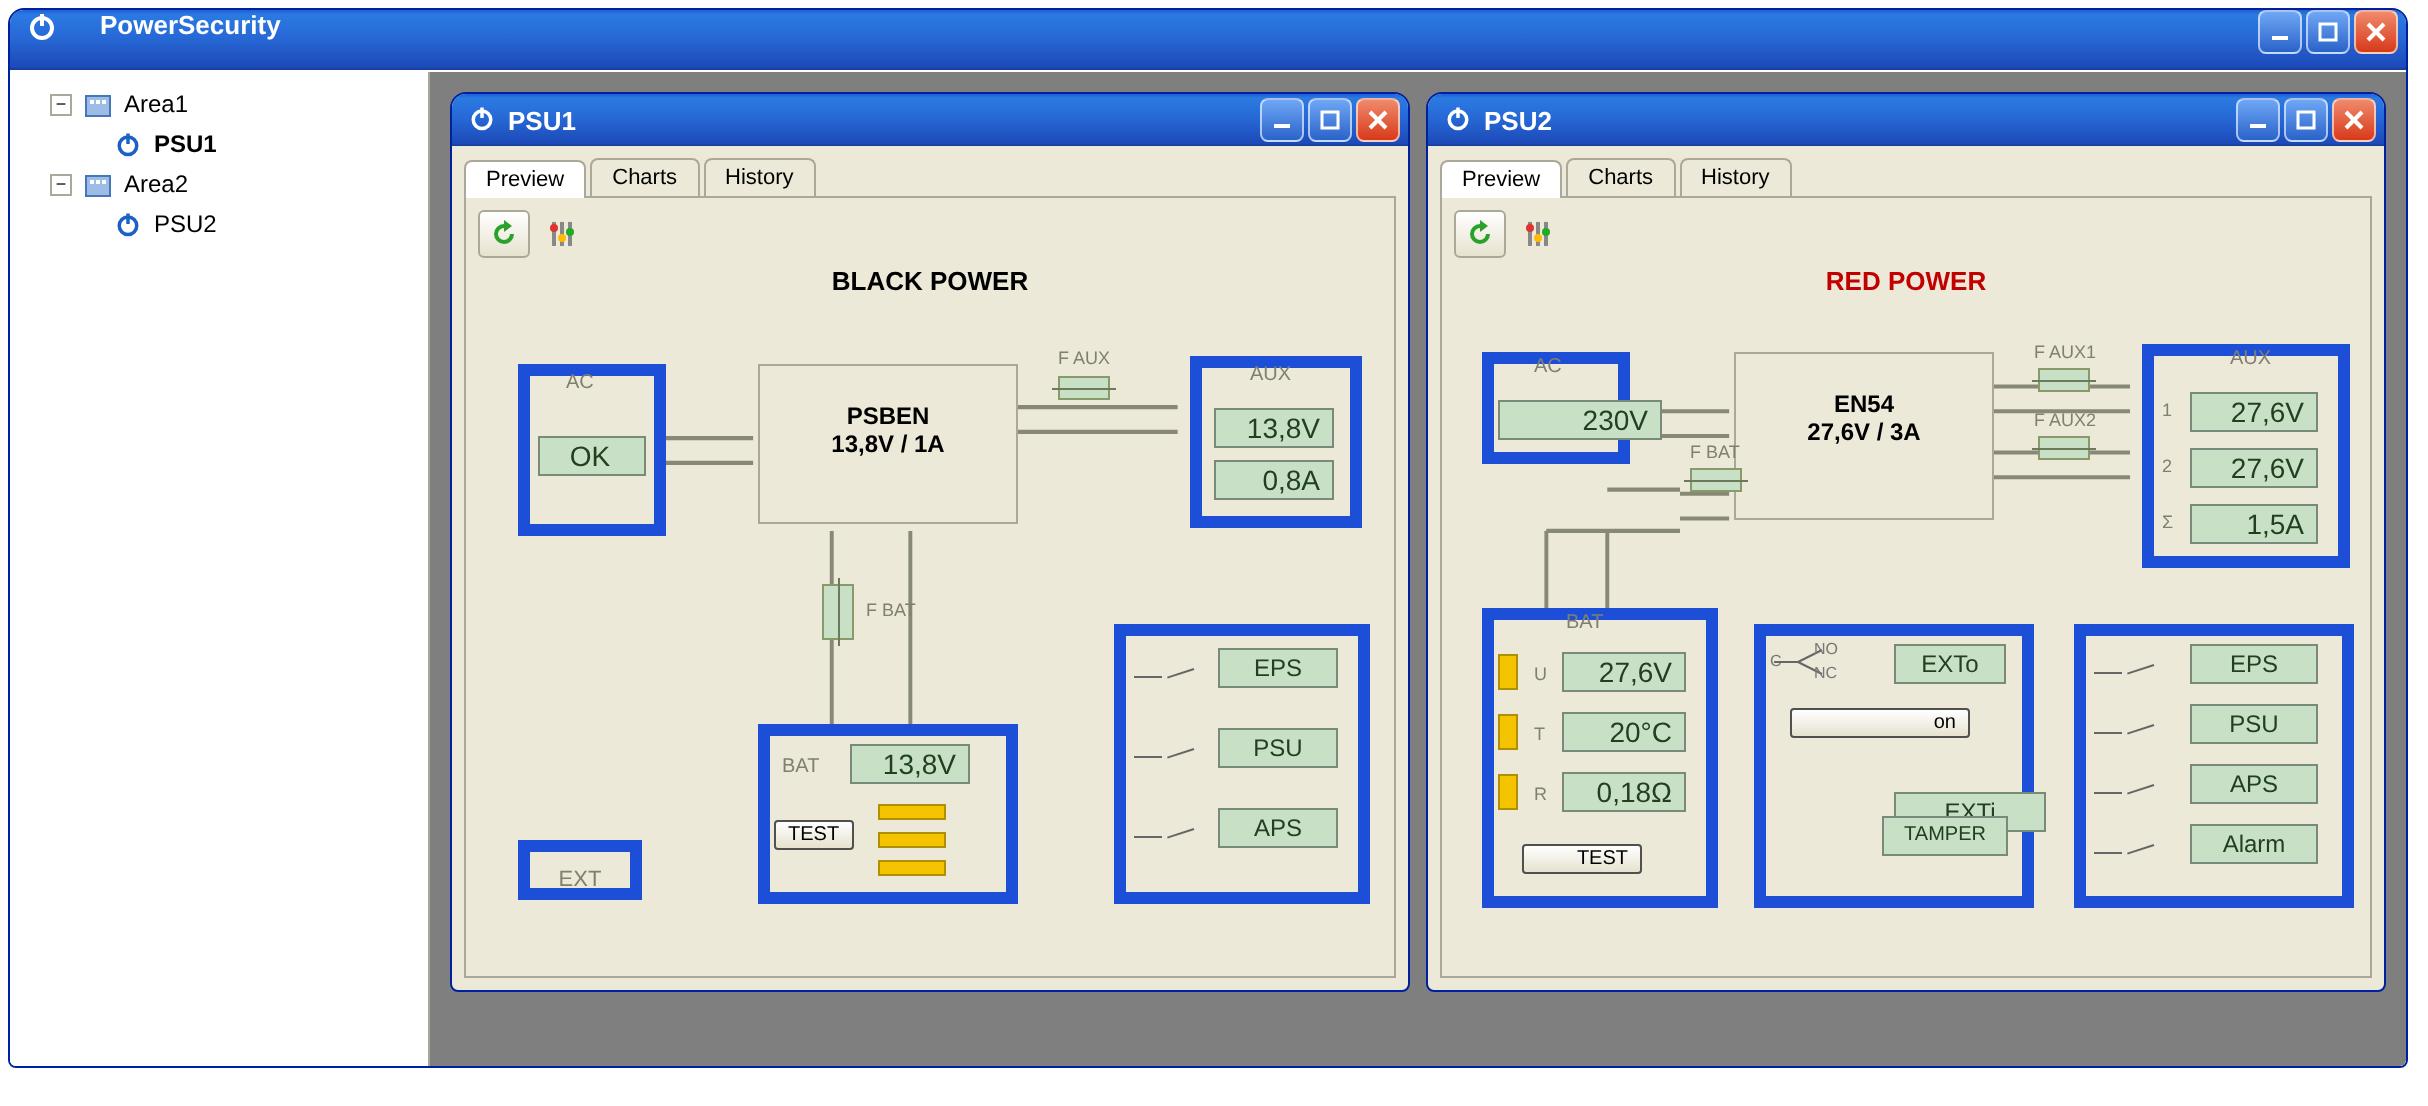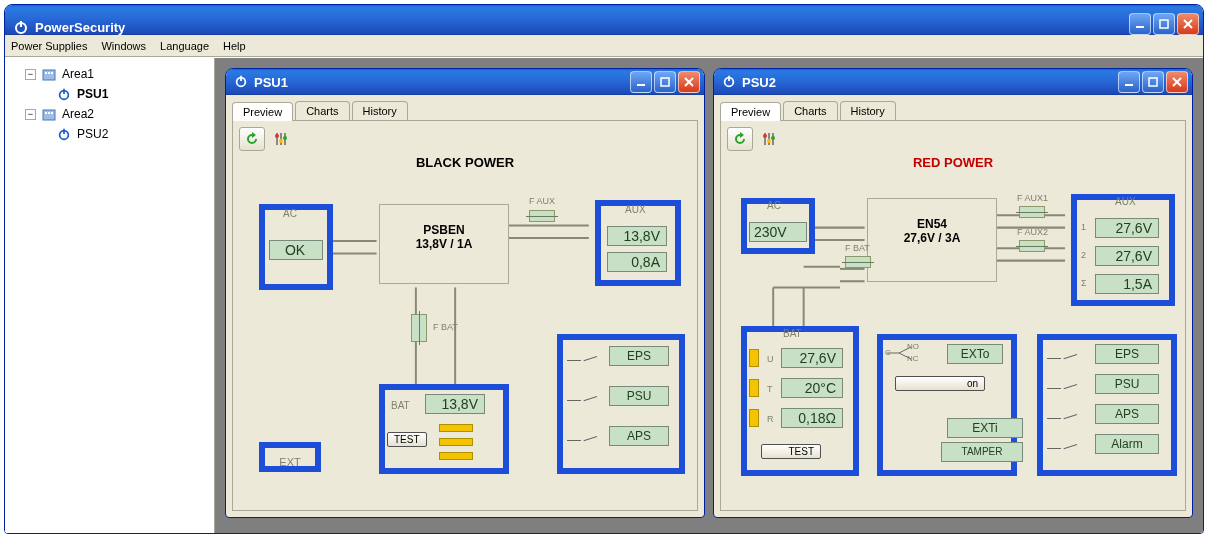--- a/index.html
+++ b/index.html
@@ -22,25 +22,26 @@
     border-radius: 8px 8px 4px 4px;
     background: #ece9d8;
     display: flex;
     flex-direction: column;
     overflow: hidden;
   }
   .titlebar-outer {
     height: 30px;
     background: linear-gradient(#1d60d8, #2a7ae2 8%, #2769d6 45%, #1c4ab8 95%, #163a96);
     display: flex;
-    align-items: flex-end;
+    align-items: flex-start;
     padding: 0 4px 0 8px;
     color: #fff;
     font-weight: bold;
     font-size: 13px;
+    gap: 15px;
   }
   .titlebar-outer .icon-power {
     width: 16px; height: 16px; margin-right: 6px;
     display: inline-flex; align-items: center; justify-content: center;
   }
   .titlebar-outer .spacer { flex: 1; }
   .win-controls { display: flex; gap: 2px; }
   .win-btn {
     width: 22px; height: 22px;
     border-radius: 4px;
@@ -342,26 +343,20 @@
         </div>
       <div class="win-btn close">
           <svg viewBox="0 0 12 12">
             <line x1="2" y1="2" x2="10" y2="10" stroke="#fff" stroke-width="2"></line>
             <line x1="10" y1="2" x2="2" y2="10" stroke="#fff" stroke-width="2"></line>
           </svg>
         </div>
     </div>
   </div>
 
-  <div class="menubar">
-    <span>Power Supplies</span>
-    <span>Windows</span>
-    <span>Language</span>
-    <span>Help</span>
-  </div>
 
   <div class="client">
 
     <div class="tree">
       <div class="tree-row depth1">
         <span class="tree-toggle">−</span>
         <span class="tree-icon building">
           <svg width="16" height="16" viewBox="0 0 16 16">
               <rect x="2" y="4" width="12" height="10" fill="#9dbde6" stroke="#4478b8"></rect>
               <rect x="4" y="6" width="2" height="2" fill="#fff"></rect>
@@ -576,21 +571,21 @@
                 <line x1="115" y1="92" x2="140" y2="92"></line>
                 <line x1="115" y1="104" x2="140" y2="104"></line>
                 <line x1="47" y1="110" x2="47" y2="160"></line>
                 <line x1="78" y1="110" x2="78" y2="160"></line>
                 <line x1="47" y1="110" x2="115" y2="110"></line>
                 <line x1="78" y1="90" x2="115" y2="90"></line>
               </svg>
 
               <div class="block-frame" style="left:14px;top:24px;width:74px;height:56px"></div>
               <div class="block-label" style="left:40px;top:26px">AC</div>
-              <div class="disp" style="left:22px;top:48px;width:58px;text-align:left">230V</div>
+              <div class="disp" style="left:22px;top:48px;width:82px;text-align:right">230V</div>
 
               <div class="model-box" style="left:140px;top:24px;width:130px;height:84px">
                 <div>EN54</div>
                 <div>27,6V / 3A</div>
               </div>
 
               <div class="fuse-h" style="left:292px;top:32px"></div>
               <div class="tiny-label" style="left:290px;top:19px">F AUX1</div>
               <div class="fuse-h" style="left:292px;top:66px"></div>
               <div class="tiny-label" style="left:290px;top:53px">F AUX2</div>
@@ -627,21 +622,21 @@
                 <span class="c" style="left:22px;top:10px">NC</span>
                 <svg width="30" height="18">
                     <line x1="2" y1="9" x2="14" y2="9" stroke="#666"></line>
                     <line x1="14" y1="9" x2="26" y2="3" stroke="#666"></line>
                     <line x1="14" y1="9" x2="26" y2="15" stroke="#666"></line>
                   </svg>
               </div>
               <div class="pill" style="left:220px;top:170px;width:56px">EXTo</div>
               <div class="small-btn" style="left:168px;top:202px;width:90px">on</div>
               <div class="pill" style="left:220px;top:244px;width:76px">EXTi</div>
-              <div class="pill" style="left:214px;top:268px;width:82px;font-size:10px">TAMPER</div>
+              <div class="pill" style="left:214px;top:256px;width:63px;font-size:10px">TAMPER</div>
 
               <div class="block-frame" style="left:310px;top:160px;width:140px;height:142px"></div>
               <div class="relay" style="left:320px;top:176px"></div>
               <div class="pill" style="left:368px;top:170px;width:64px">EPS</div>
               <div class="relay" style="left:320px;top:206px"></div>
               <div class="pill" style="left:368px;top:200px;width:64px">PSU</div>
               <div class="relay" style="left:320px;top:236px"></div>
               <div class="pill" style="left:368px;top:230px;width:64px">APS</div>
               <div class="relay" style="left:320px;top:266px"></div>
               <div class="pill" style="left:368px;top:260px;width:64px">Alarm</div>

